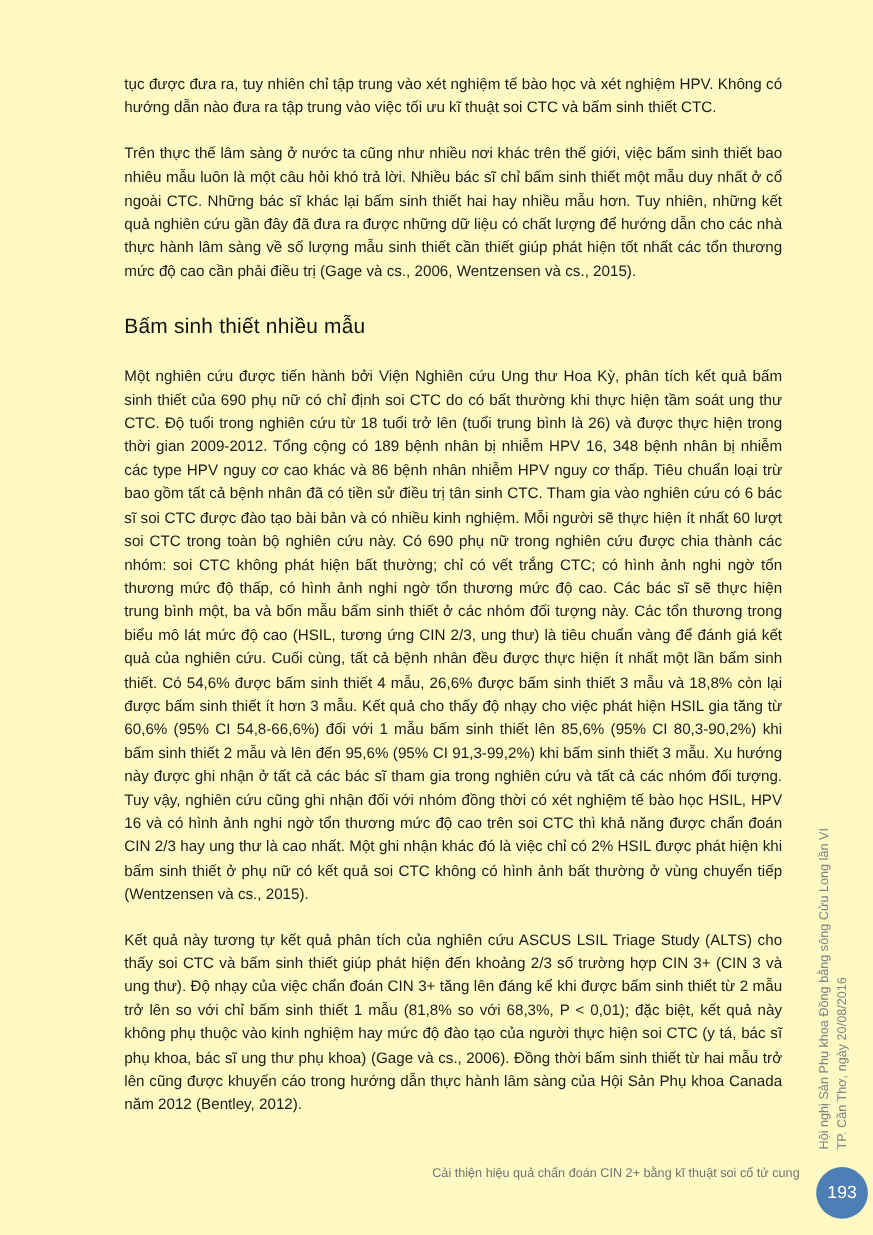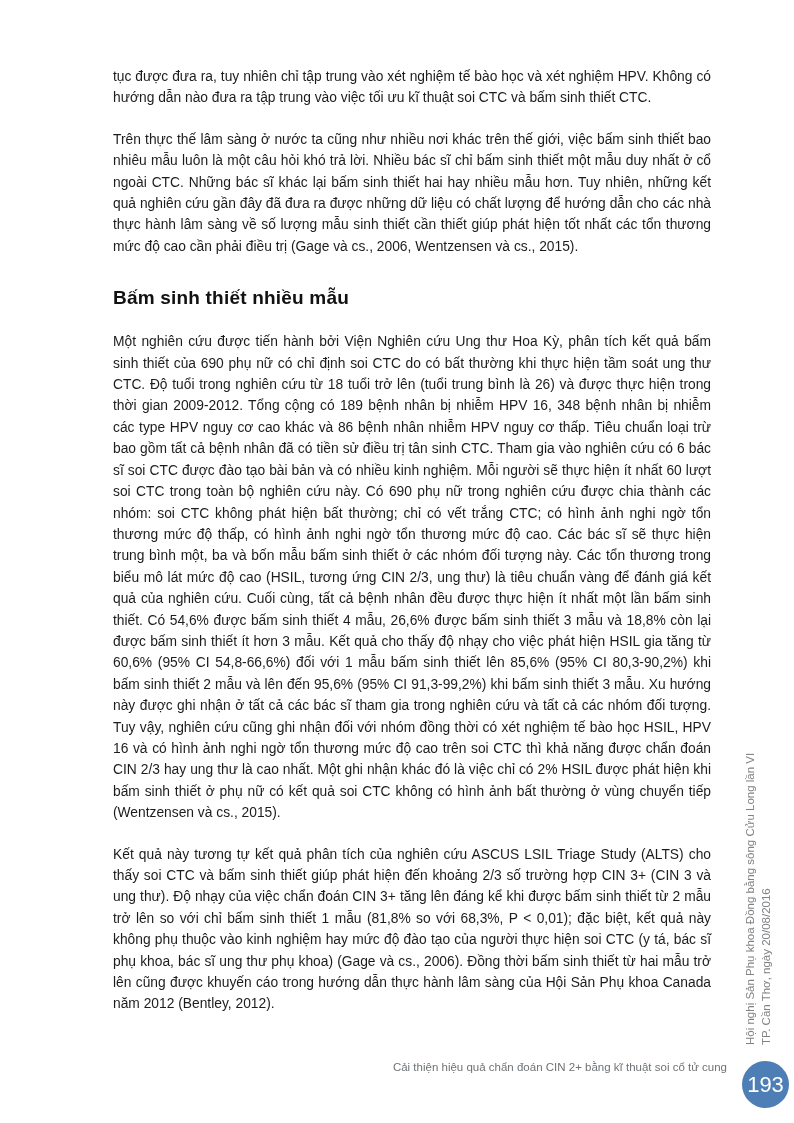--- a/index.html
+++ b/index.html
@@ -2,42 +2,42 @@
 <html lang="vi"><head>
 <meta charset="utf-8">
 <title>Page 193</title>
 <style>
   html, body { margin: 0; padding: 0; background: #e8e8e8; }
   .page {
     position: relative;
     width: 794px;
     height: 1123px;
     margin: 0 auto;
-    background: #ffffff;
+    background: #fef9c3;
     font-family: "Liberation Sans", sans-serif;
     overflow: hidden;
     box-sizing: border-box;
   }
   .content {
     position: absolute;
     left: 113px;
     top: 66px;
     width: 598px;
     color: #1c1c1c;
     font-size: 13.8px;
     line-height: 21.4px;
     text-align: justify;
     font-weight: 400;
   }
   .content p { margin: 0 0 20px 0; }
   .content p:last-child { margin-bottom: 16px; }
   .section-heading {
     font-size: 19px;
     line-height: 26px;
-    font-weight: 700;
+    font-weight: 400;
     color: #111111;
     text-align: left;
     margin: 28px 0 20px 0;
     letter-spacing: 0.2px;
   }
   .side-note {
     position: absolute;
     left: 742px;
     top: 1045px;
     width: 300px;
@@ -65,21 +65,21 @@
   }
   .page-badge {
     width: 47px;
     height: 47px;
     border-radius: 50%;
     background: #4d7eb5;
     color: #ffffff;
     display: flex;
     align-items: center;
     justify-content: center;
-    font-size: 22px;
+    font-size: 16px;
     flex: 0 0 auto;
   }
 </style>
 </head>
 <body>
 
 <div class="page">
 
   <main class="content">
     <p>tục được đưa ra, tuy nhiên chỉ tập trung vào xét nghiệm tế bào học và xét nghiệm HPV. Không có hướng dẫn nào đưa ra tập trung vào việc tối ưu kĩ thuật soi CTC và bấm sinh thiết CTC.</p>

